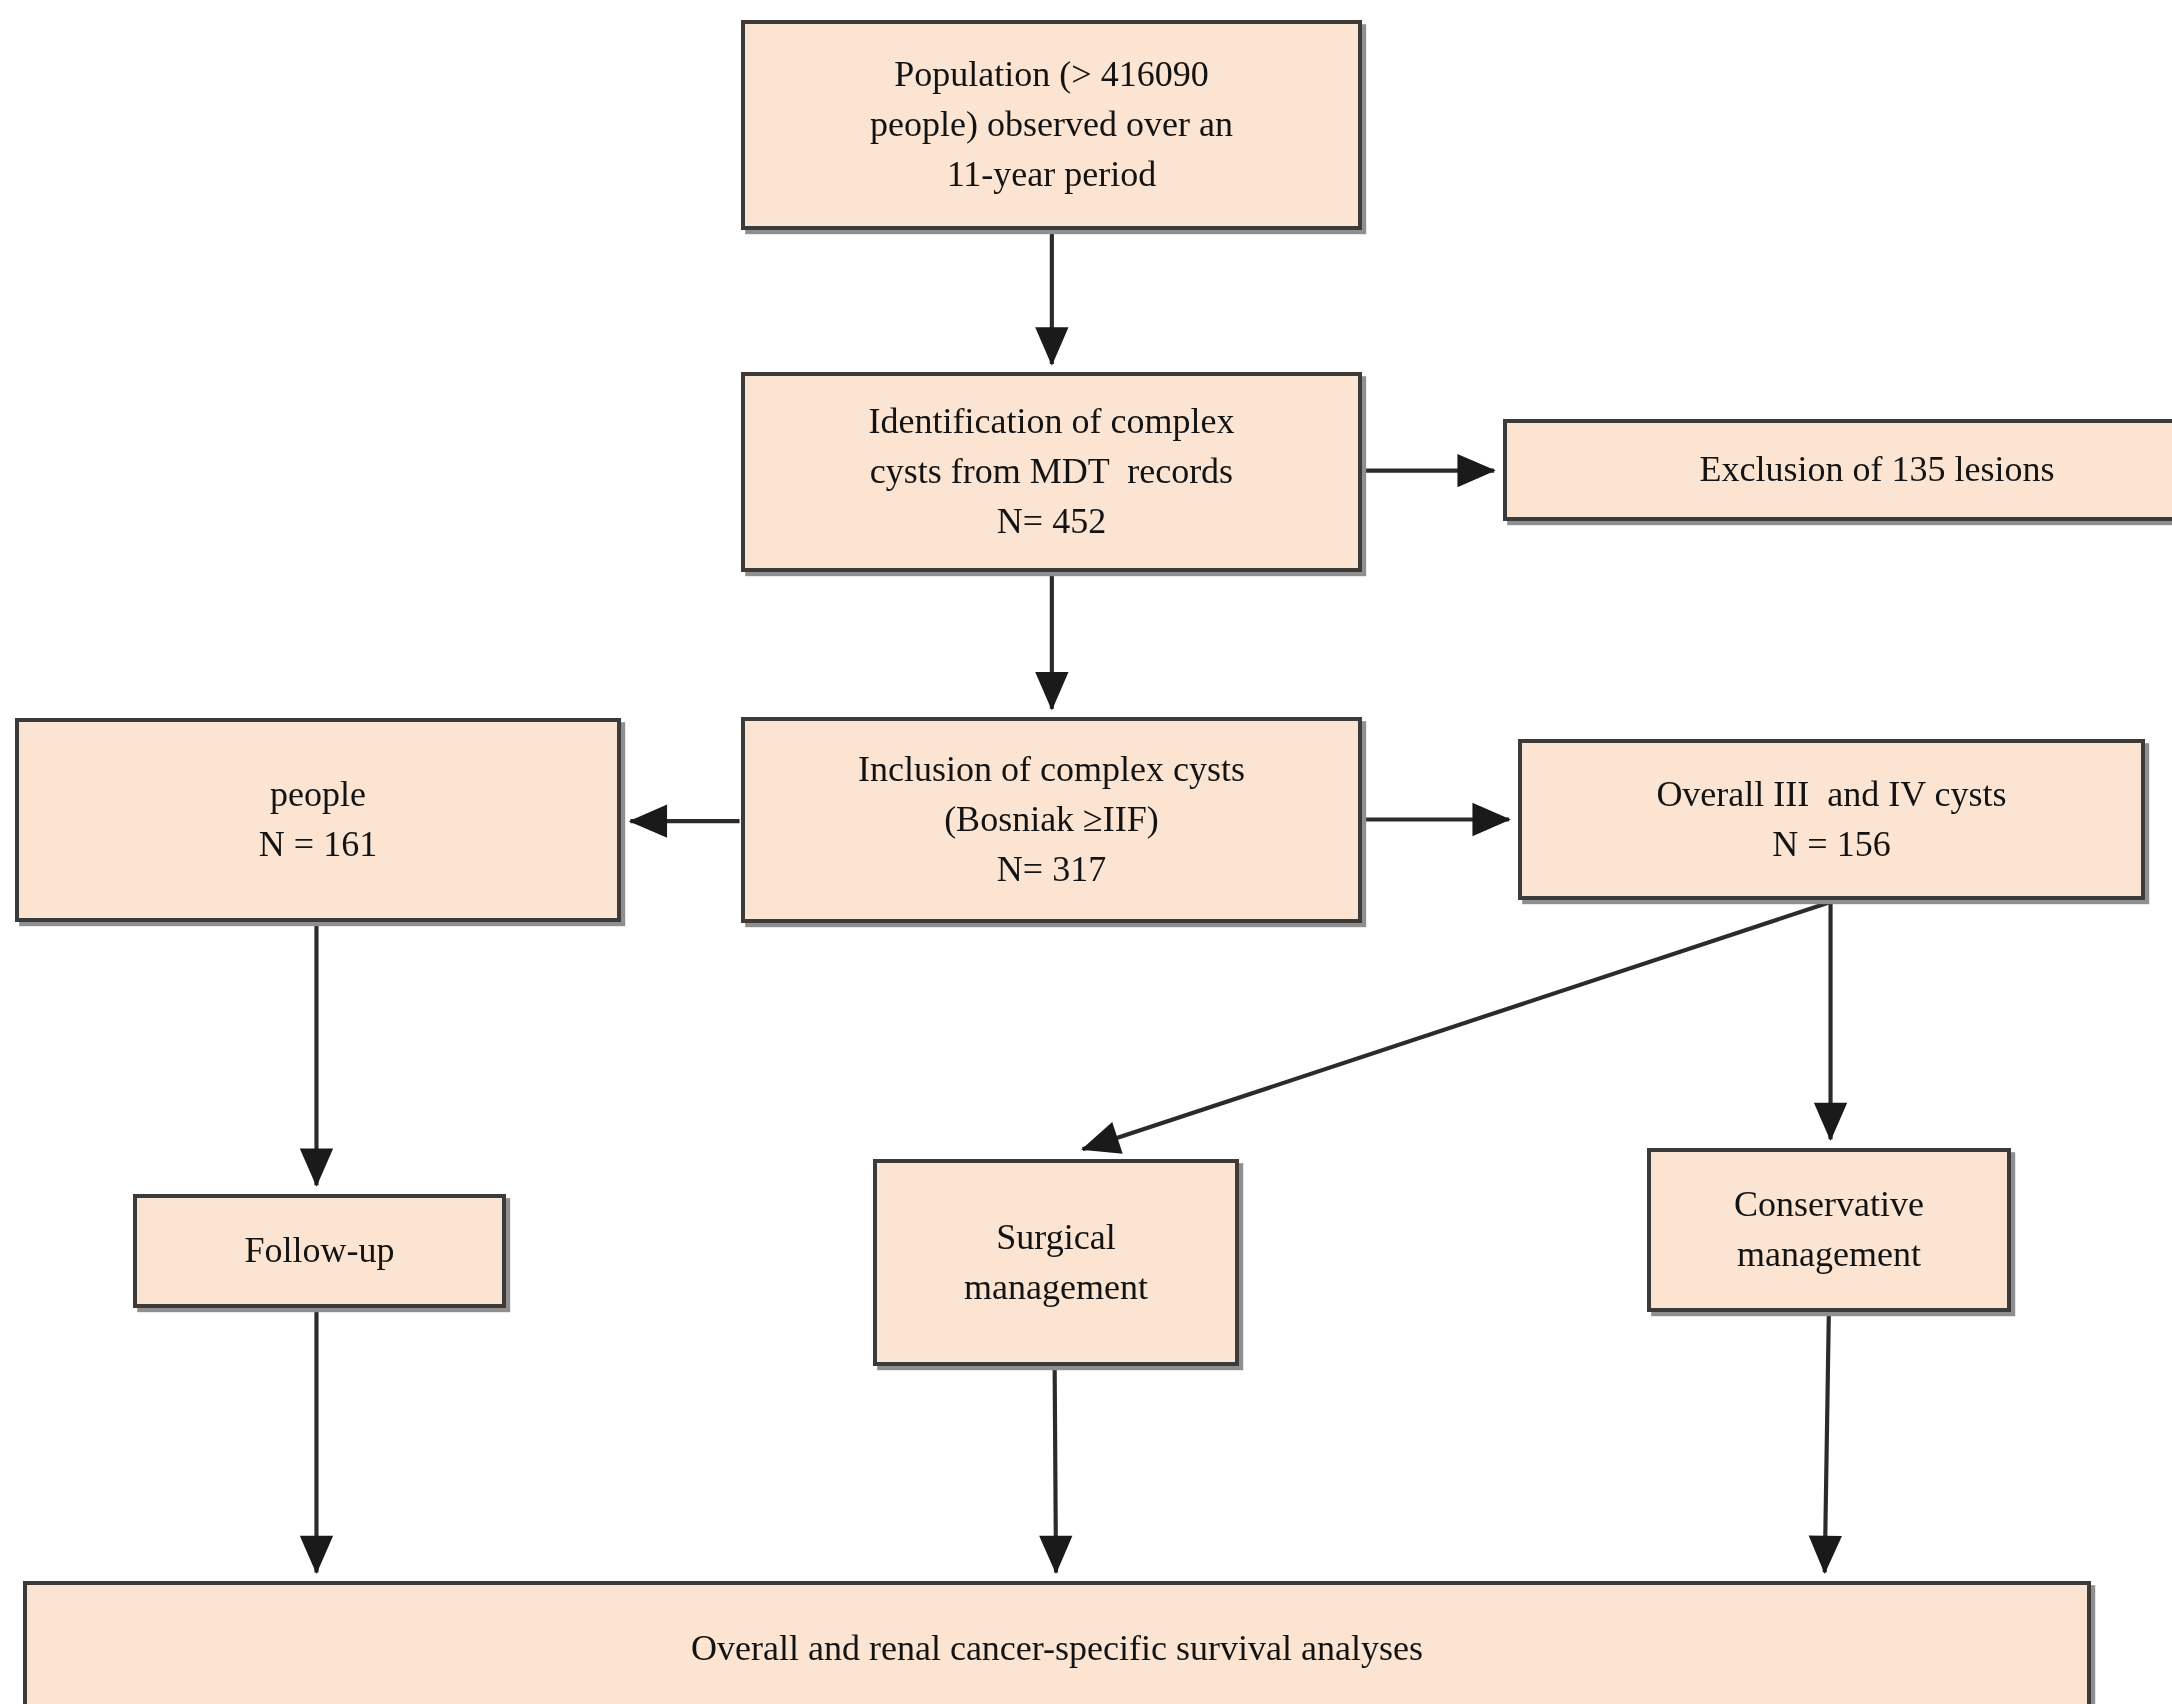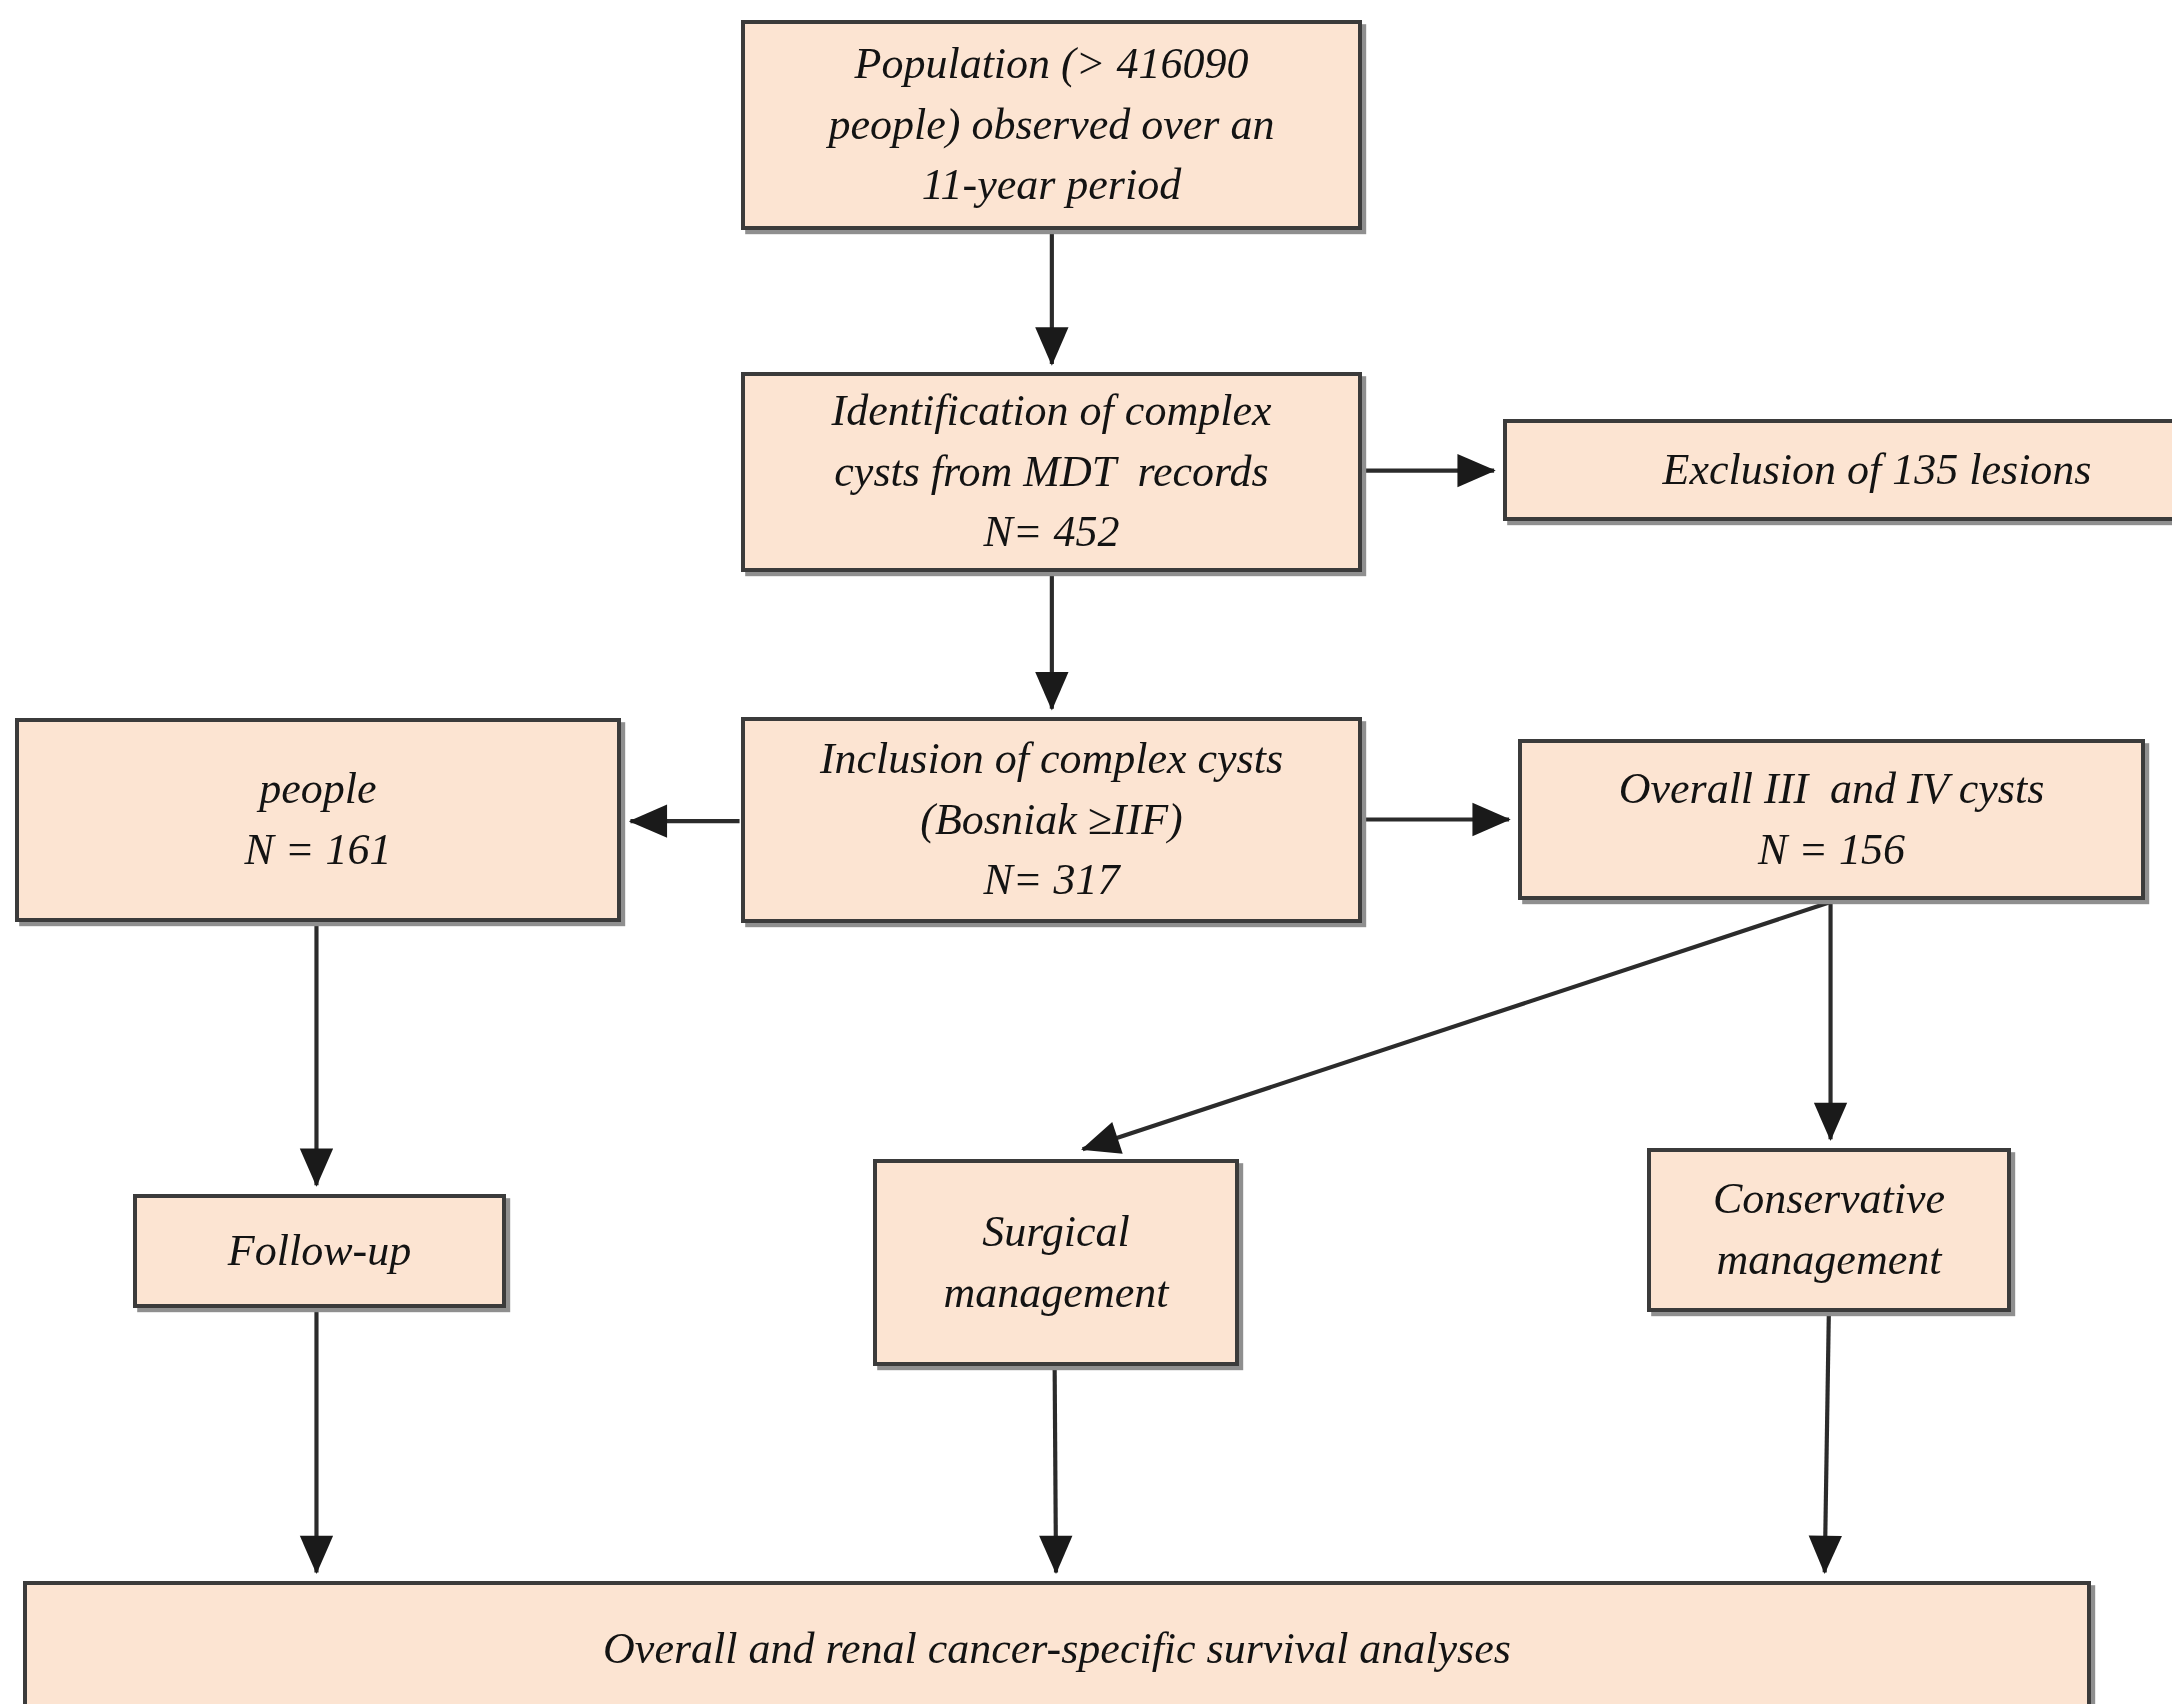--- a/index.html
+++ b/index.html
@@ -20,24 +20,23 @@
     position: absolute;
     box-sizing: border-box;
     background: #fce4d2;
     border: 4.2px solid #3b3b3b;
     box-shadow: 4.2px 4.2px 0 #8f8f8f;
     display: flex;
     flex-direction: column;
     align-items: center;
     justify-content: center;
     text-align: center;
-    font-size: 44px;
+    font-size: 36px;
     line-height: 1.38;
     white-space: pre-wrap;
-    font-style: italic;
   }
   .node .tline { width: 100%; }
 </style>
 </head>
 <body>
 
 <div class="canvas">
 
   <svg class="edges" viewBox="0 0 2608 2046" xmlns="http://www.w3.org/2000/svg">
     <defs>

